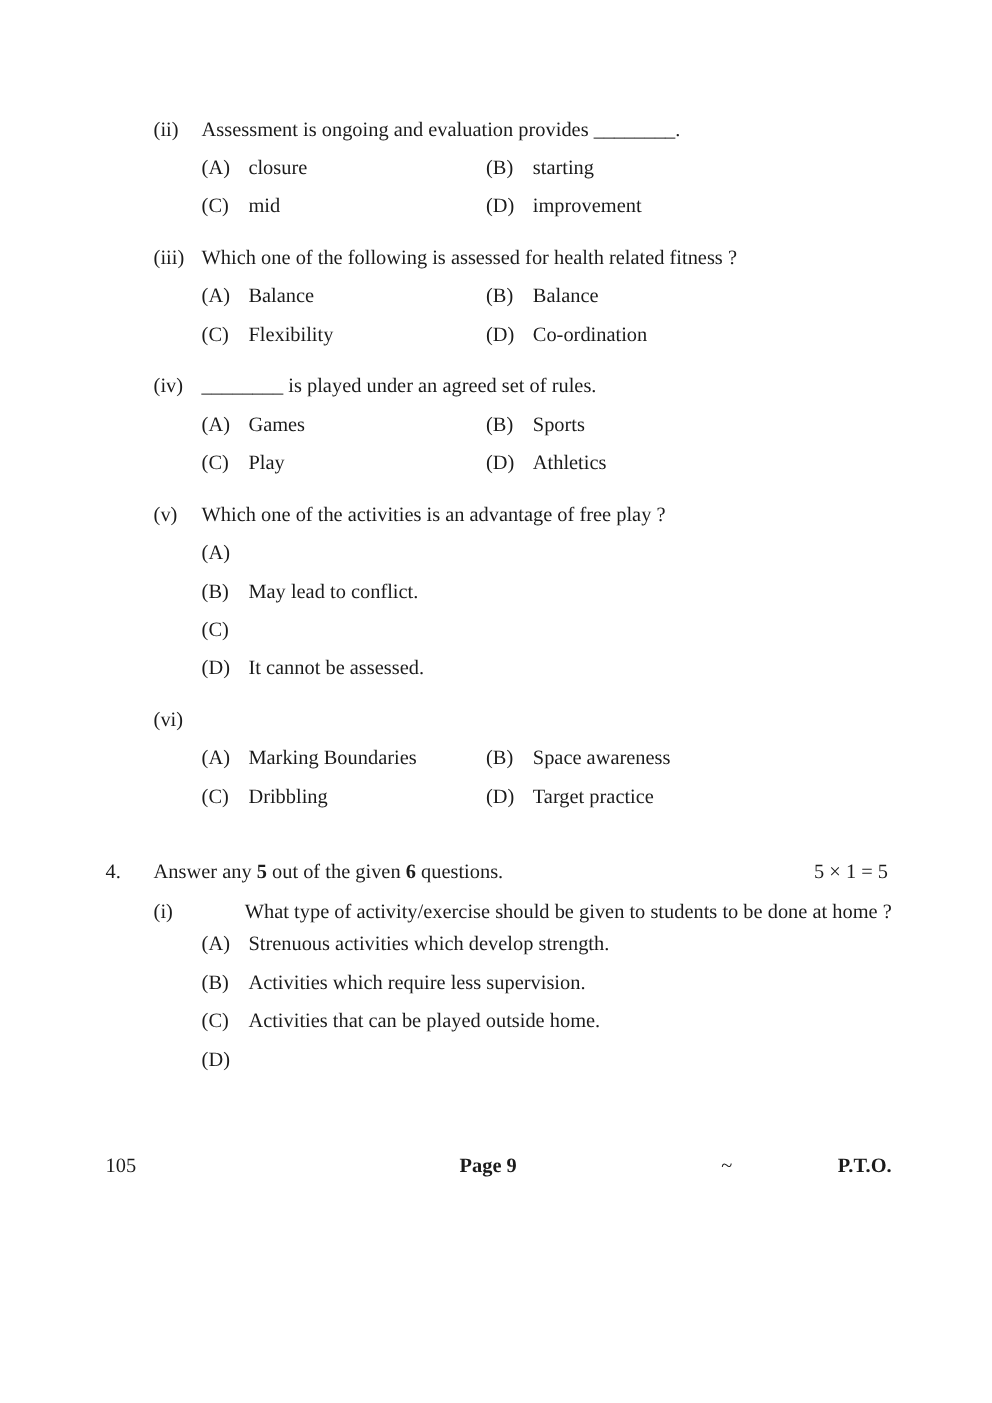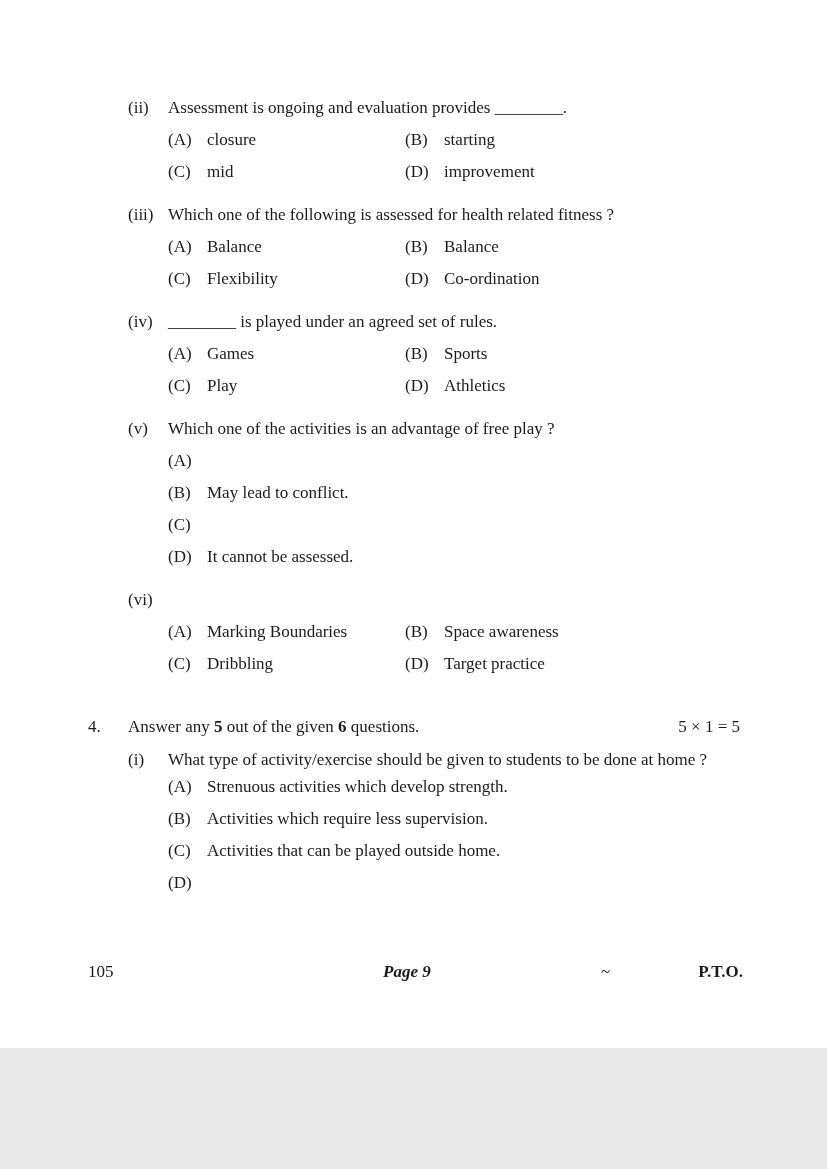--- a/index.html
+++ b/index.html
@@ -1,33 +1,33 @@
 <!DOCTYPE html>
 <html><head>
 <meta charset="utf-8">
 <style>
   html,body { margin:0; padding:0; background:#e8e8e8; }
   .page {
-    width:827px; height:1048px;
+    width:827px; height:1169px;
     margin:0 auto;
     background:#ffffff;
     position:relative;
     overflow:hidden;
     font-family:"Liberation Serif","DejaVu Serif",serif;
     font-size:17px;
     line-height:32px;
     color:#1b1b1b;
   }
   .content { padding-top:92px; }
 
   
   .q-line { display:flex; padding-left:128px; padding-right:87px; }
   .q-num  { width:40px; flex:none; }
   .q-text { flex:1; }
-  .q-text.wrap { flex:none; max-width:545px; }
+  .q-text.wrap { flex:none; max-width:545px;margin-left:36px; }
 
   .sub-question + .sub-question { margin-top:11px; }
 
   
   .options { padding-left:168px; padding-right:40px; }
   .opt-row { display:flex; }
   .opt     { display:flex; }
   .opt.col1 { width:237px; flex:none; }
   .opt.col2 { flex:1; }
   .opt.full { flex:1; }
@@ -38,21 +38,21 @@
   .main-question { margin-top:31px; }
   .q4-line { display:flex; padding-left:88px; padding-right:87px; }
   .q4-line .q-num { width:40px; flex:none; }
   .marks { margin-left:auto; font-weight:normal; white-space:nowrap; }
   .b { font-weight:bold; }
   .sub-i { margin-top:1px; }
 
   
   .footer { position:absolute; top:956px; left:0; width:100%; height:32px; }
   .f-code { position:absolute; left:88px; }
-  .f-page { position:absolute; left:383px; font-weight:bold;font-style:italic; }
+  .f-page { position:absolute; left:383px; font-weight:bold; }
   .f-mark { position:absolute; left:601px; }
   .f-pto  { position:absolute; right:84px; font-weight:bold; }
 </style>
 </head>
 <body>
 
 <div class="page">
   <div class="content">
 
     <section class="sub-question">

